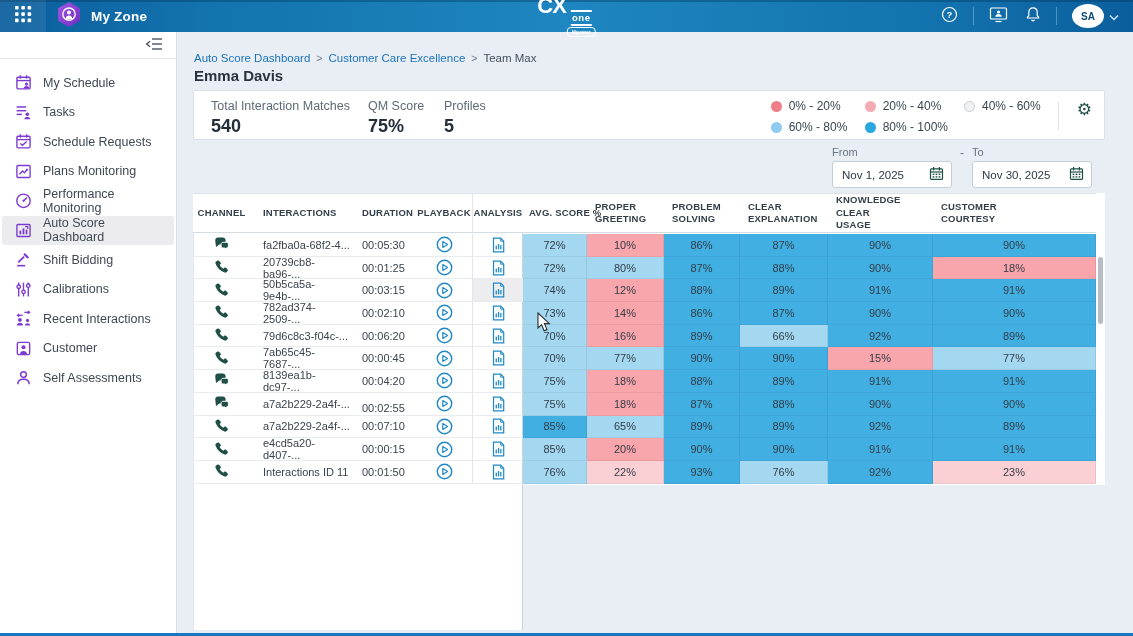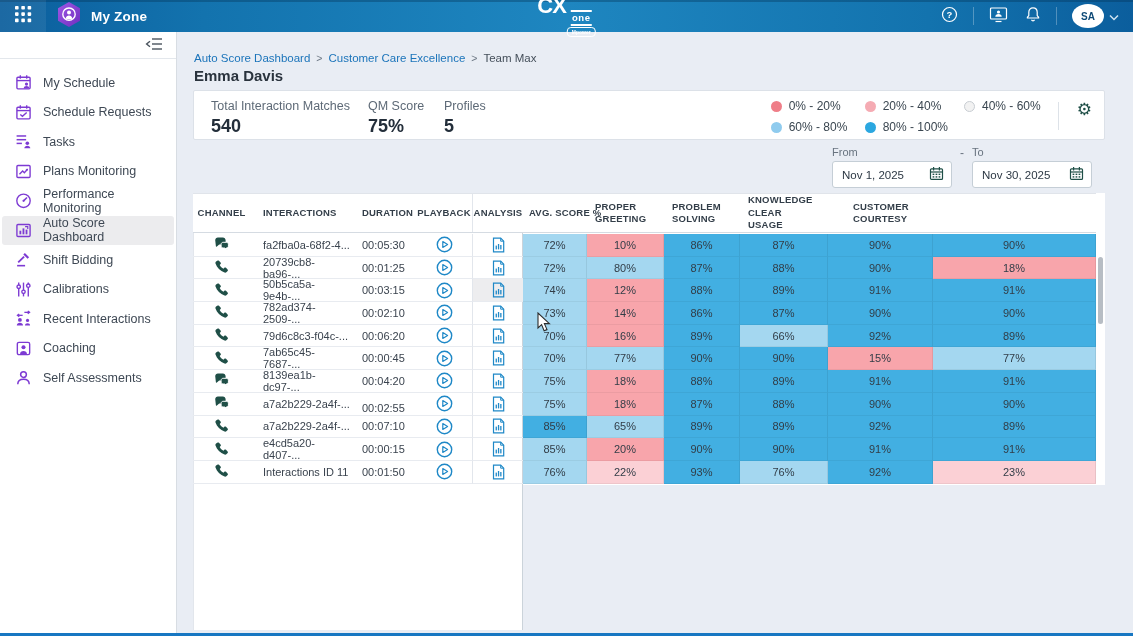--- a/index.html
+++ b/index.html
@@ -182,44 +182,44 @@
             </g>
             <circle cx="10.8" cy="9.5" r="1.5" fill="#7D3AD3"></circle>
             <path d="M8.2 13.6c0-1.4 1.2-2.2 2.6-2.2s2.6.8 2.6 2.2z" fill="#7D3AD3"></path>
           </svg>
         </span>
         <span>My Schedule</span>
       </div>
       <div class="sb-item">
         <span class="sb-ico">
           <svg width="17" height="17" viewBox="0 0 16 16">
+            <g stroke="#7D3AD3" stroke-width="1.4" fill="none">
+              <line x1="1.5" y1="2.8" x2="10.5" y2="2.8"></line>
+              <line x1="1.5" y1="6.3" x2="10.5" y2="6.3"></line>
+              <line x1="1.5" y1="9.8" x2="6.5" y2="9.8"></line>
+            </g>
+            <circle cx="11.6" cy="9.7" r="1.7" fill="#7D3AD3"></circle>
+            <path d="M8.8 14.4c0-1.5 1.3-2.4 2.8-2.4s2.8.9 2.8 2.4z" fill="#7D3AD3"></path>
+          </svg>
+        </span>
+        <span>Tasks</span>
+      </div>
+      <div class="sb-item">
+        <span class="sb-ico">
+          <svg width="17" height="17" viewBox="0 0 16 16">
             <g stroke="#7D3AD3" stroke-width="1.3" fill="none">
               <rect x="1.8" y="3" width="12.4" height="11" rx="1"></rect>
               <line x1="5" y1="1.2" x2="5" y2="4.4"></line>
               <line x1="11" y1="1.2" x2="11" y2="4.4"></line>
               <line x1="1.8" y1="6.2" x2="14.2" y2="6.2"></line>
               <polyline points="5,9.8 7,11.6 11,7.9"></polyline>
             </g>
           </svg>
         </span>
         <span>Schedule Requests</span>
-      </div>
-      <div class="sb-item">
-        <span class="sb-ico">
-          <svg width="17" height="17" viewBox="0 0 16 16">
-            <g stroke="#7D3AD3" stroke-width="1.4" fill="none">
-              <line x1="1.5" y1="2.8" x2="10.5" y2="2.8"></line>
-              <line x1="1.5" y1="6.3" x2="10.5" y2="6.3"></line>
-              <line x1="1.5" y1="9.8" x2="6.5" y2="9.8"></line>
-            </g>
-            <circle cx="11.6" cy="9.7" r="1.7" fill="#7D3AD3"></circle>
-            <path d="M8.8 14.4c0-1.5 1.3-2.4 2.8-2.4s2.8.9 2.8 2.4z" fill="#7D3AD3"></path>
-          </svg>
-        </span>
-        <span>Tasks</span>
       </div>
       <div class="sb-item">
         <span class="sb-ico">
           <svg width="17" height="17" viewBox="0 0 16 16">
             <rect x="1.8" y="2.4" width="12.4" height="11.2" rx="1" stroke="#7D3AD3" stroke-width="1.3" fill="none"></rect>
             <polyline points="4.2,10.6 7.2,7.6 8.8,9.2 11.8,5.9" stroke="#7D3AD3" stroke-width="1.3" fill="none"></polyline>
             <path d="M12.3 5.4 l-2.4.3 2 1.7z" fill="#7D3AD3"></path>
           </svg>
         </span>
         <span>Plans Monitoring</span>
@@ -291,21 +291,21 @@
         <span>Recent Interactions</span>
       </div>
       <div class="sb-item">
         <span class="sb-ico">
           <svg width="17" height="17" viewBox="0 0 16 16">
             <rect x="2.2" y="2.2" width="11.6" height="11.6" rx="1.5" stroke="#7D3AD3" stroke-width="1.3" fill="none"></rect>
             <circle cx="8" cy="6.8" r="1.9" fill="#7D3AD3"></circle>
             <path d="M4.7 13.4c0-1.9 1.5-3 3.3-3s3.3 1.1 3.3 3z" fill="#7D3AD3"></path>
           </svg>
         </span>
-        <span>Coaching</span>
+        <span>Customer</span>
       </div>
       <div class="sb-item">
         <span class="sb-ico">
           <svg width="17" height="17" viewBox="0 0 16 16">
             <circle cx="8" cy="5.2" r="2.7" stroke="#7D3AD3" stroke-width="1.4" fill="none"></circle>
             <path d="M2.6 14.3c0-3 2.4-4.7 5.4-4.7s5.4 1.7 5.4 4.7" stroke="#7D3AD3" stroke-width="1.4" fill="none"></path>
           </svg>
         </span>
         <span>Self Assessments</span>
       </div>
@@ -426,20 +426,23 @@
         </div>
         <div class="hcell" style="width: 64px; padding-left: 6px;">
           <span style="white-space: nowrap;">AVG. SCORE %</span>
         </div>
         <div class="hcell" style="width: 77px; padding-left: 8px;">
           <span style="display: block; max-width: 70px;">PROPER GREETING</span>
         </div>
         <div class="hcell" style="width: 76px; padding-left: 8px;">
           <span style="display: block; max-width: 70px;">PROBLEM SOLVING</span>
         </div>
+        <div class="hcell" style="width: 88px; padding-left: 8px;">
+          <span style="display: block; max-width: 78px;">CLEAR EXPLANATION</span>
+        </div>
         <div class="hcell" style="width: 105px; padding-left: 8px;">
           <span style="display: block; max-width: 70px;">KNOWLEDGE CLEAR USAGE</span>
         </div>
         <div class="hcell" style="width: 163px; padding-left: 8px;">
           <span style="display: block; max-width: 70px;">CUSTOMER COURTESY</span>
         </div>
       </div>
     <div class="tbody">
         <div class="trow">
           <div class="cell center" style="width: 57px;">

